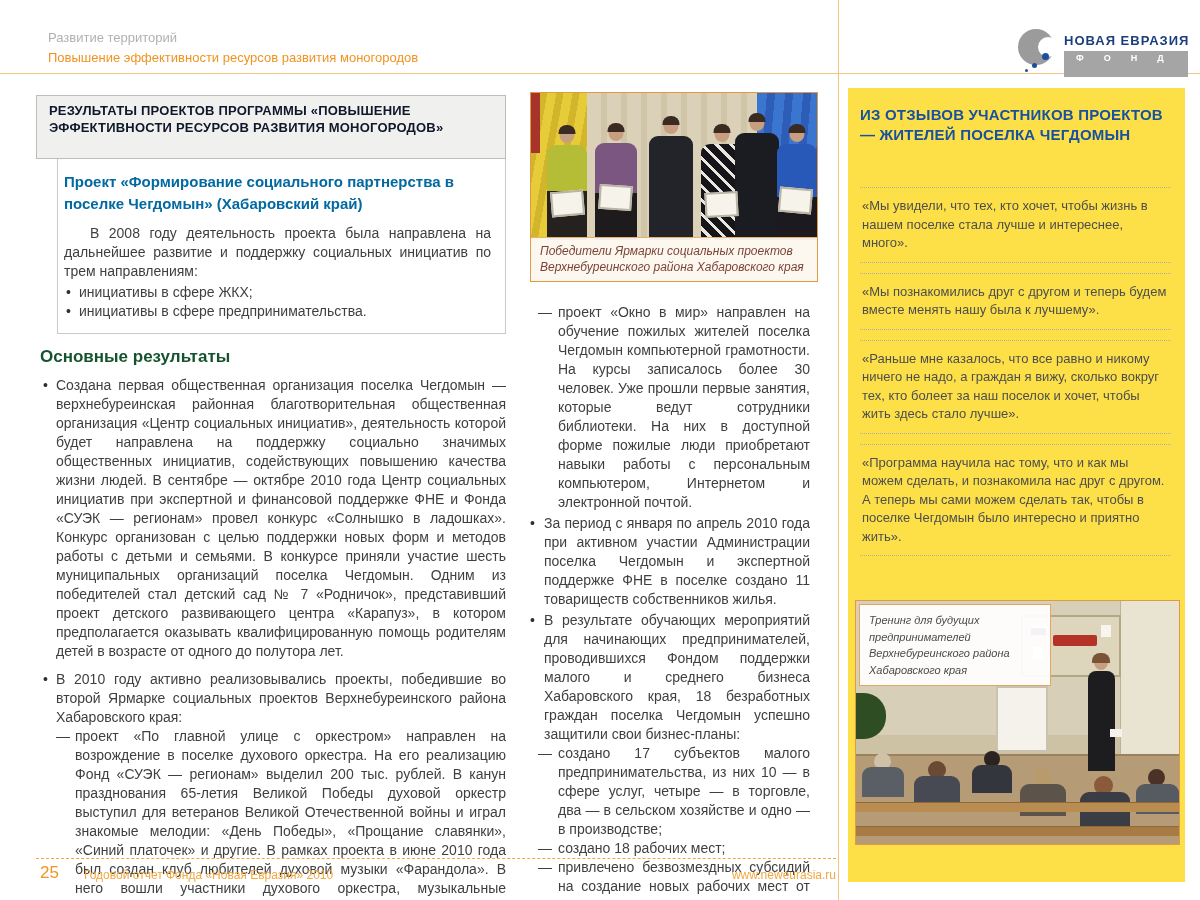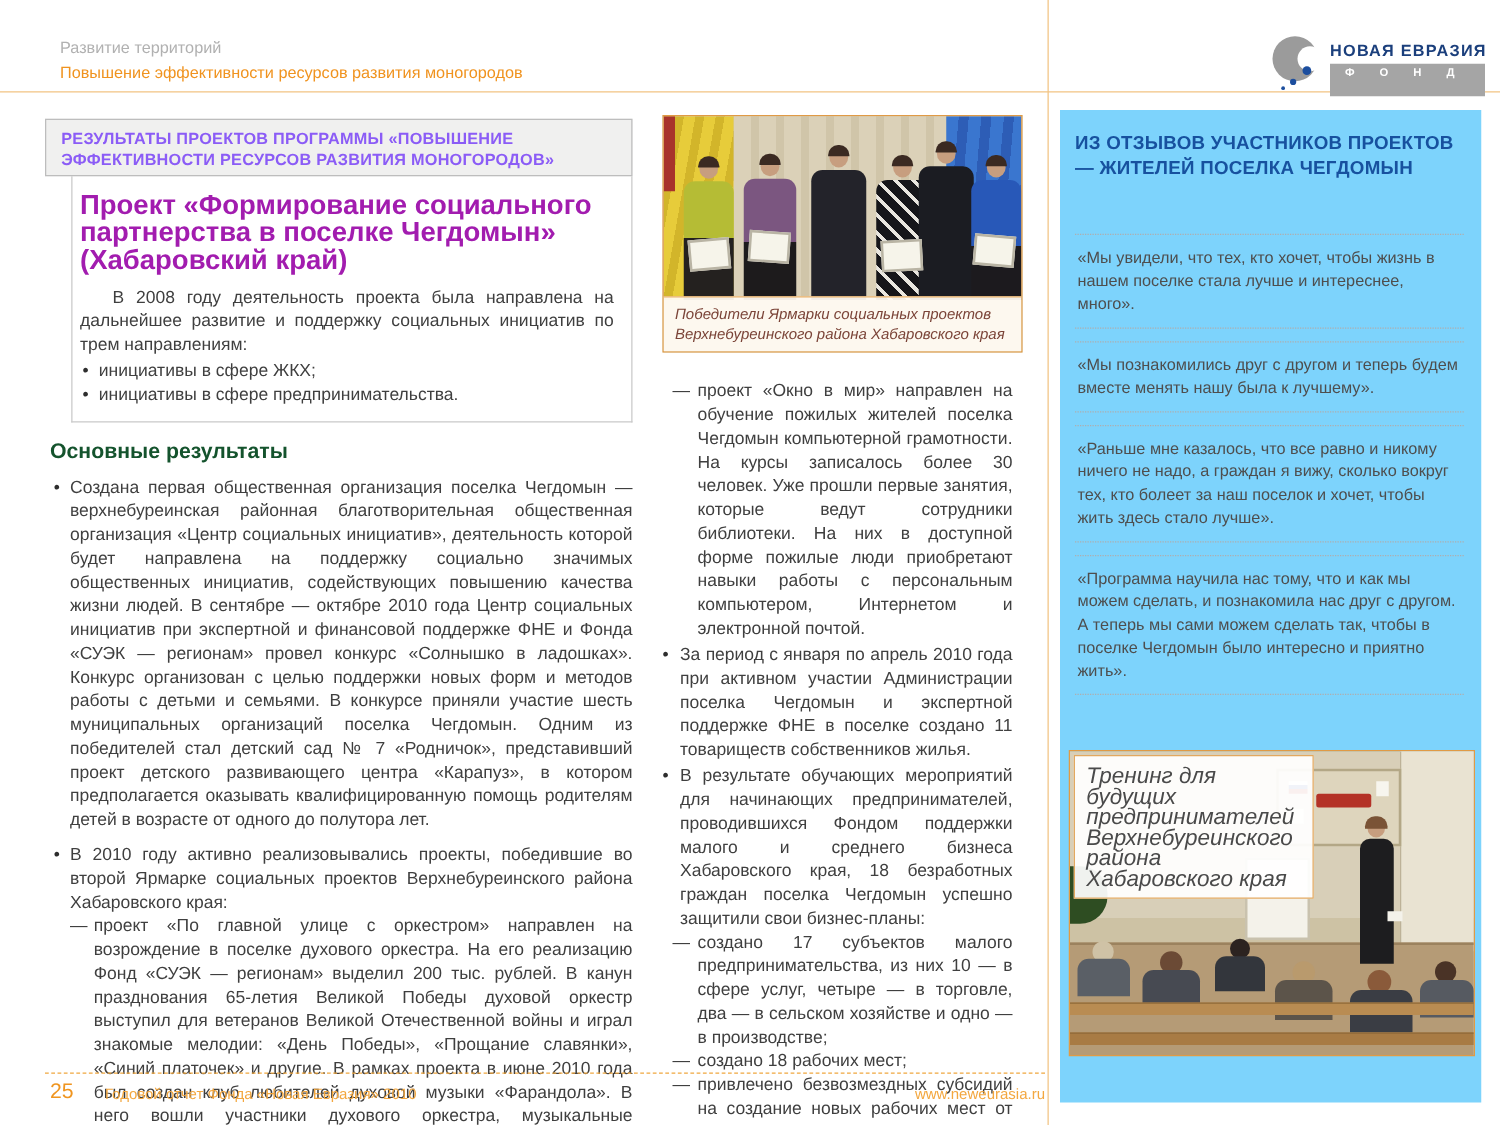--- a/index.html
+++ b/index.html
@@ -17,25 +17,25 @@
   .logo-mark .dot{position:absolute;border-radius:50%;background:#1c4e9e;}
   .logo-mark .d1{width:7px;height:7px;left:26px;top:26px;}
   .logo-mark .d2{width:5px;height:5px;left:16px;top:36px;}
   .logo-mark .d3{width:3px;height:3px;left:9px;top:42px;}
   .logo-txt{margin-left:4px;padding-top:6px;}
   .logo-name{font-size:13px;font-weight:bold;color:#1b3f7c;letter-spacing:1px;white-space:nowrap;}
   .logo-sub{margin-top:3px;background:#a5a5a5;color:#fff;font-size:9px;font-weight:bold;
             letter-spacing:20px;padding:2px 0 14px 12px;width:112px;overflow:hidden;white-space:nowrap;}
   
   .col-left{position:absolute;left:36px;top:95px;width:470px;}
-  .results-hdr{background:#f0f0ef;border:1px solid #bdbdbd;padding:6px 12px 4px 12px;
-               font-size:13px;font-weight:bold;color:#8b5cf6;line-height:17px;letter-spacing:.2px;}
+  .results-hdr{background:#f0f0ef;border:1px solid #bdbdbd;padding:6px 12px 22px 12px;
+               font-size:13px;font-weight:bold;color:#0f172a;line-height:17px;letter-spacing:.2px;}
   .project-box{margin-left:21px;border-left:1px solid #c9c9c9;border-right:1px solid #c9c9c9;
                border-bottom:1px solid #c9c9c9;padding:8px 14px 12px 6px;}
-  .project-title{margin:4px 0 0 0;font-size:22px;font-weight:bold;color:#a21caf;line-height:22px;}
+  .project-title{margin:4px 0 0 0;font-size:15px;font-weight:bold;color:#0369a1;line-height:22px;}
   .intro{margin:9px 0 0 0;font-size:14px;line-height:19px;text-align:justify;text-indent:26px;}
   .intro-list{margin:2px 0 0 0;}
   .intro-list .b-item{margin-top:0;}
   .b-item{position:relative;padding-left:15px;font-size:14px;line-height:19px;text-align:justify;}
   .b-item::before{content:"•";position:absolute;left:2px;color:#2e2e2e;}
   .orange-h{margin:13px 0 0 4px;font-size:17px;font-weight:bold;color:#14532d;}
   .results-list{margin:9px 0 0 5px;}
   .results-list .b-item{margin-top:9px;}
   .d-item{position:relative;padding-left:19px;font-size:14px;line-height:19px;text-align:justify;}
   .d-item::before{content:"—";position:absolute;left:0;}
@@ -57,21 +57,21 @@
   .cert{position:absolute;width:33px;height:25px;background:#f6f4ea;border:2px solid #b9b4a4;box-sizing:border-box;}
   
   .cap1{position:absolute;left:0;right:0;bottom:0;background:rgba(255,250,242,.95);border-top:1px solid #e8b068;
         padding:5px 9px 6px 9px;font-size:12px;line-height:16px;font-style:italic;color:#7b4438;}
   .mid-text{position:absolute;left:530px;top:303px;width:280px;}
   .mid-text .d-item{padding-left:28px;}
   .mid-text .d-item::before{left:8px;}
   .mid-text .b-item{padding-left:14px;margin-top:2px;}
   .mid-text .b-item::before{left:0;}
   
-  .panel{position:absolute;left:848px;top:88px;width:337px;height:794px;background:#7dd3fc;}
+  .panel{position:absolute;left:848px;top:88px;width:337px;height:794px;background:#fde047;}
   .blue-h{margin:17px 14px 0 12px;font-size:15px;line-height:20px;font-weight:bold;color:#17519f;letter-spacing:.2px;}
   .quotes{margin:42px 14px 0 12px;}
   .quote{border-top:1px dotted #aeaeae;border-bottom:1px dotted #aeaeae;padding:9px 2px;margin-bottom:10px;
          font-size:13px;line-height:18.5px;color:#4e4e4e;}
   .photo2{position:absolute;left:7px;top:512px;width:323px;height:243px;border:1px solid #e09a45;
           background:linear-gradient(#d8cfb8 0 55%,#cdc2a4 55%);overflow:hidden;}
   .wall-right{position:absolute;right:0;top:0;width:58px;height:160px;background:#e9e3d2;border-left:1px solid #bdb298;}
   .wainscot{position:absolute;left:0;right:0;bottom:0;height:88px;background:#b59b76;border-top:2px solid #9b825e;}
   .board{position:absolute;left:140px;top:85px;width:48px;height:62px;background:#f4f2ea;border:2px solid #c9c2ae;}
   .notice{position:absolute;left:165px;top:14px;width:96px;height:58px;background:#ded5bd;border:2px solid #b3a786;}
@@ -81,21 +81,21 @@
   .notice .paper{position:absolute;width:10px;height:12px;background:#f7f5ee;}
   .teacher{position:absolute;left:232px;top:70px;width:27px;height:100px;background:#1d1d1f;border-radius:8px 8px 0 0;}
   .teacher::before{content:"";position:absolute;left:6px;top:-16px;width:14px;height:15px;border-radius:50%;background:#c79e7f;}
   .teacher::after{content:"";position:absolute;left:4px;top:-18px;width:18px;height:10px;border-radius:8px 8px 0 0;background:#7a5336;}
   .paper-hand{position:absolute;left:254px;top:128px;width:12px;height:8px;background:#f4f2ea;}
   .plant{position:absolute;left:0;top:92px;width:30px;height:46px;border-radius:0 22px 22px 0;background:#2e4d22;}
   .head2{position:absolute;border-radius:50%;}
   .shoulders{position:absolute;border-radius:9px 9px 0 0;}
   .desk{position:absolute;left:0;right:0;height:9px;background:#b98c52;border-top:1px solid #8f6a38;}
   .cap2{position:absolute;left:3px;top:3px;width:172px;background:rgba(255,255,255,.93);border:1px solid #e2a85f;
-        padding:7px 9px;font-size:18px;line-height:16.5px;font-style:italic;color:#4a4a4a;}
+        padding:7px 9px;font-size:11px;line-height:16.5px;font-style:italic;color:#4a4a4a;}
   
   .foot-dash{position:absolute;left:36px;top:858px;width:800px;border-top:1px dashed #efa73f;}
   .foot-num{position:absolute;left:40px;top:863px;font-size:17px;color:#f0951f;}
   .foot-title{position:absolute;left:84px;top:868px;font-size:12px;color:#f3a73f;}
   .foot-site{position:absolute;left:640px;top:868px;width:196px;text-align:right;font-size:12px;color:#f3a73f;}
 </style>
 </head>
 <body>
 
 <div class="page">

